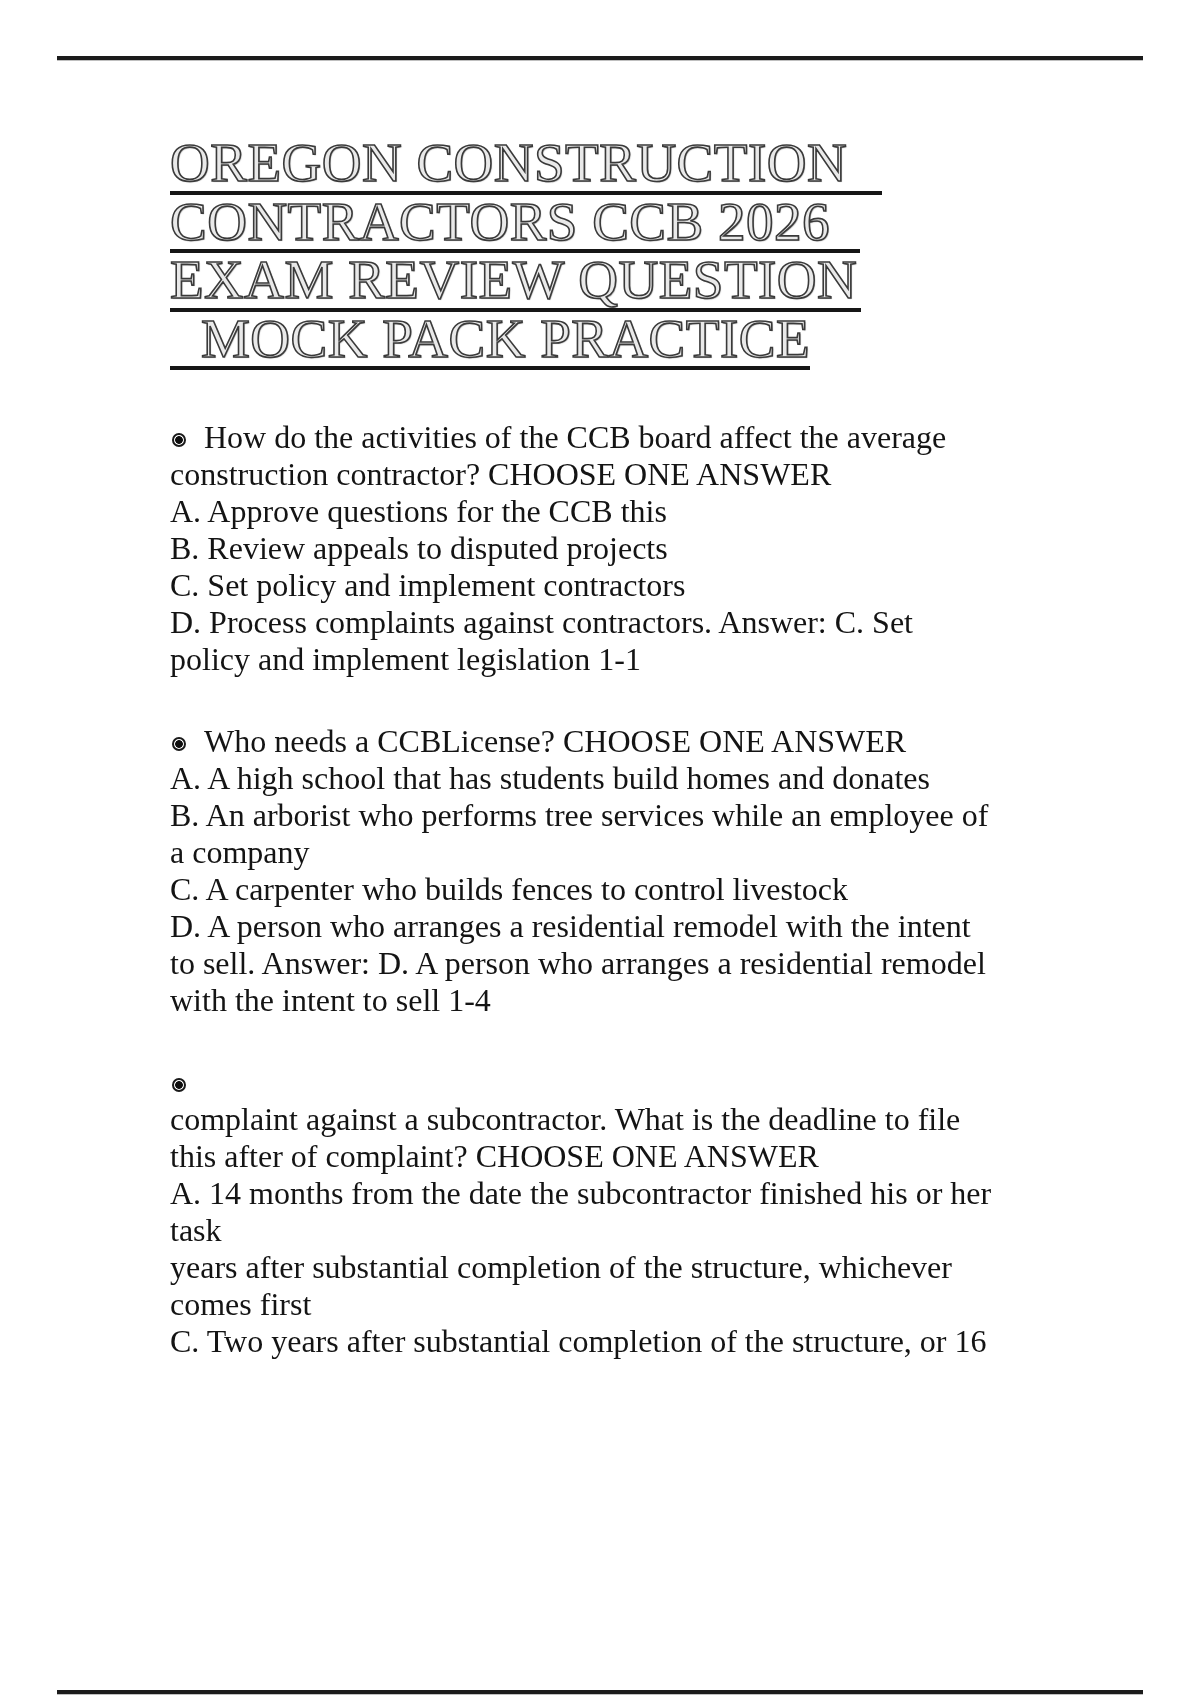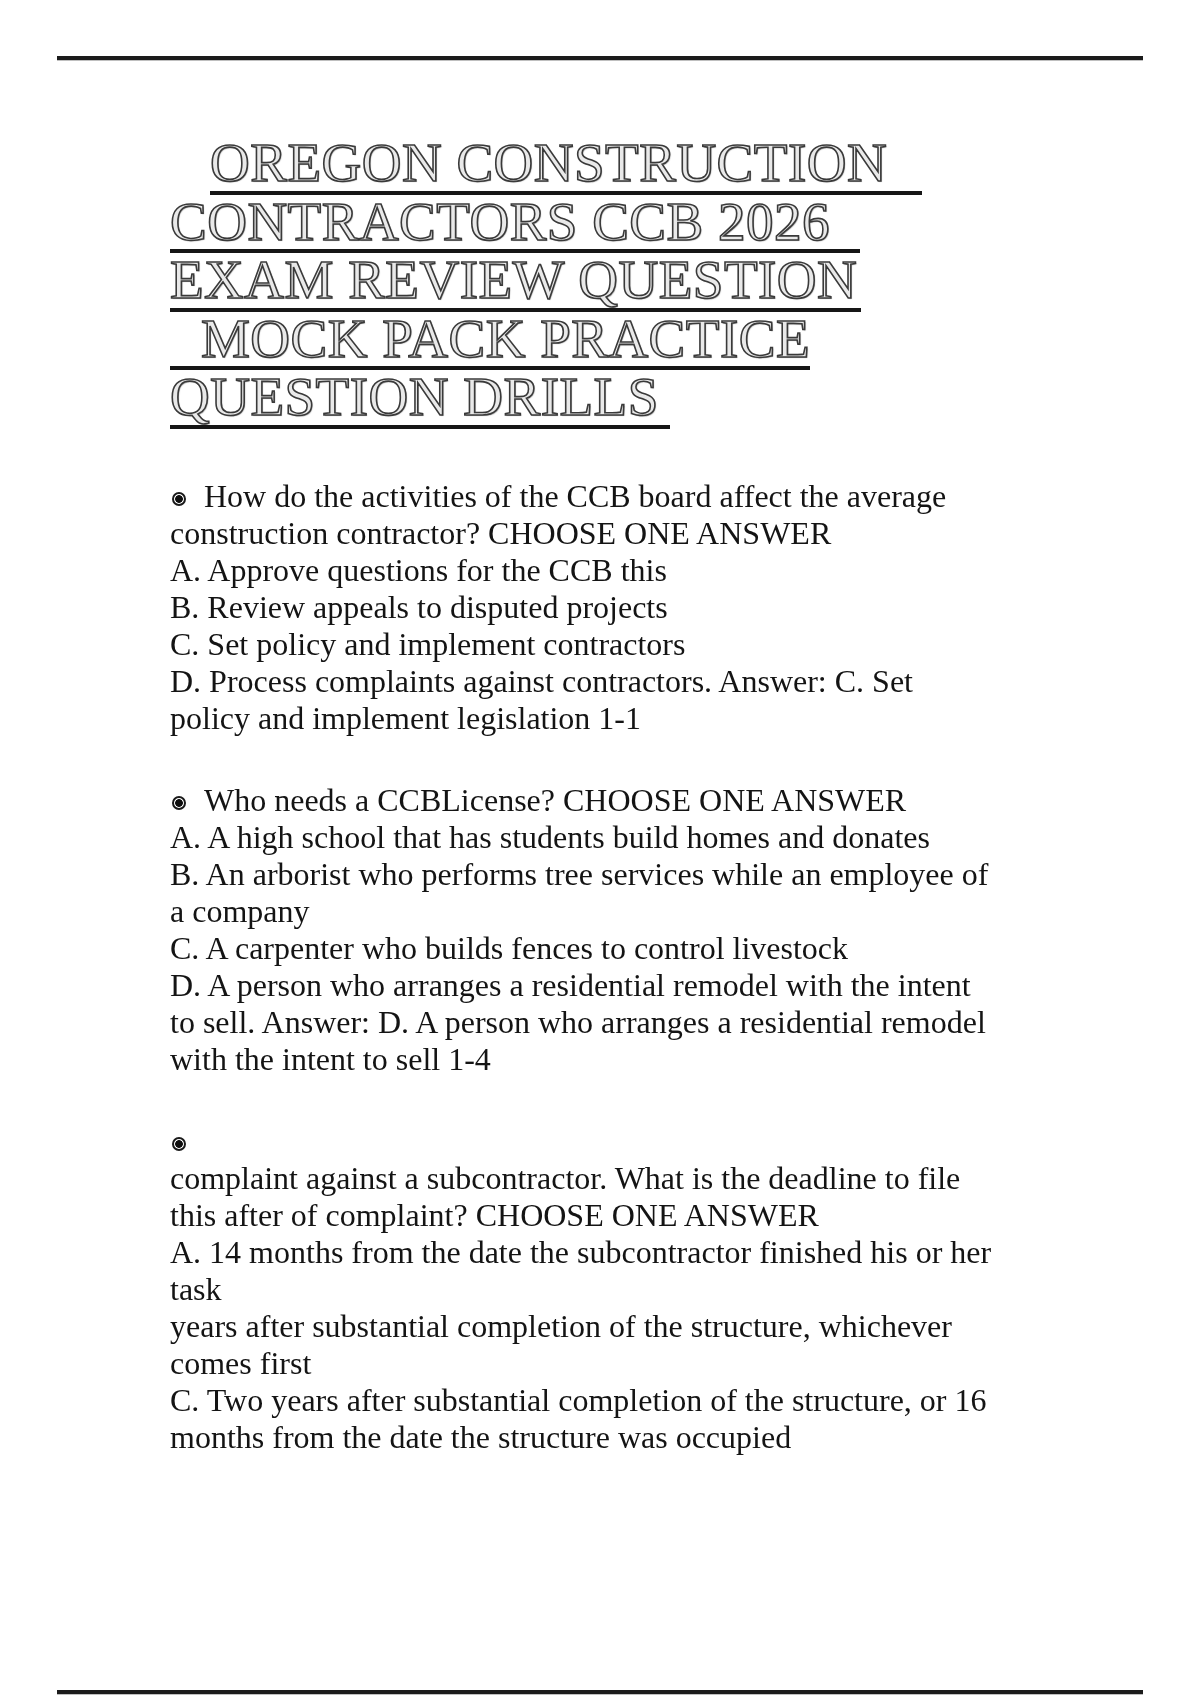--- a/index.html
+++ b/index.html
@@ -45,21 +45,21 @@
     line-height: 53.5px;
     padding-bottom: 1px;
     border-bottom: 4px solid #161616;
     color: var(--title-fill);
     -webkit-text-stroke: 1.6px var(--title-outline);
     text-shadow: 1px 1px 1px rgba(0,0,0,0.35);
     letter-spacing: 0.5px;
     white-space: nowrap;
     overflow: visible;
   }
-  .title-line:nth-child(1) { width: 712px; margin-left: 40px; }
+  .title-line:nth-child(1) { width: 712px; }
   .title-line:nth-child(2) { width: 690px; }
   .title-line:nth-child(3) { width: 691px; }
   .title-line:nth-child(4) { width: 640px; text-align: right; }
   .title-line:nth-child(5) { width: 500px; }
 
   .questions { margin-top: 49px; }
   .question { margin-top: 45px; }
   .question:first-child { margin-top: 0; }
   .qline {
     font-size: 32px;
@@ -84,21 +84,20 @@
 
 <div class="page">
   <div class="rule rule-top"></div>
 
   <div class="content">
     <h1 class="doc-title">
       <span class="title-line">OREGON CONSTRUCTION</span>
       <span class="title-line">CONTRACTORS CCB 2026</span>
       <span class="title-line">EXAM REVIEW QUESTION</span>
       <span class="title-line">MOCK PACK PRACTICE</span>
-      <span class="title-line">QUESTION DRILLS</span>
     </h1>
 
     <div class="questions">
         <div class="question">
           <div class="qline"><span class="bullet"></span><span>How do the activities of the CCB board affect the average</span></div>
           <div class="qline"><span>construction contractor? CHOOSE ONE ANSWER</span></div>
           <div class="qline"><span>A. Approve questions for the CCB this</span></div>
           <div class="qline"><span>B. Review appeals to disputed projects</span></div>
           <div class="qline"><span>C. Set policy and implement contractors</span></div>
           <div class="qline"><span>D. Process complaints against contractors. Answer: C. Set</span></div>
@@ -116,19 +115,18 @@
         </div>
         <div class="question">
           <div class="qline"><span class="bullet"></span></div>
           <div class="qline"><span>complaint against a subcontractor. What is the deadline to file</span></div>
           <div class="qline"><span>this after of complaint? CHOOSE ONE ANSWER</span></div>
           <div class="qline"><span>A. 14 months from the date the subcontractor finished his or her</span></div>
           <div class="qline"><span>task</span></div>
           <div class="qline"><span>years after substantial completion of the structure, whichever</span></div>
           <div class="qline"><span>comes first</span></div>
           <div class="qline"><span>C. Two years after substantial completion of the structure, or 16</span></div>
-          <div class="qline"><span>months from the date the structure was occupied</span></div>
         </div>
       </div>
   </div>
 
   <div class="rule rule-bottom"></div>
 </div>
 
 </body></html>

